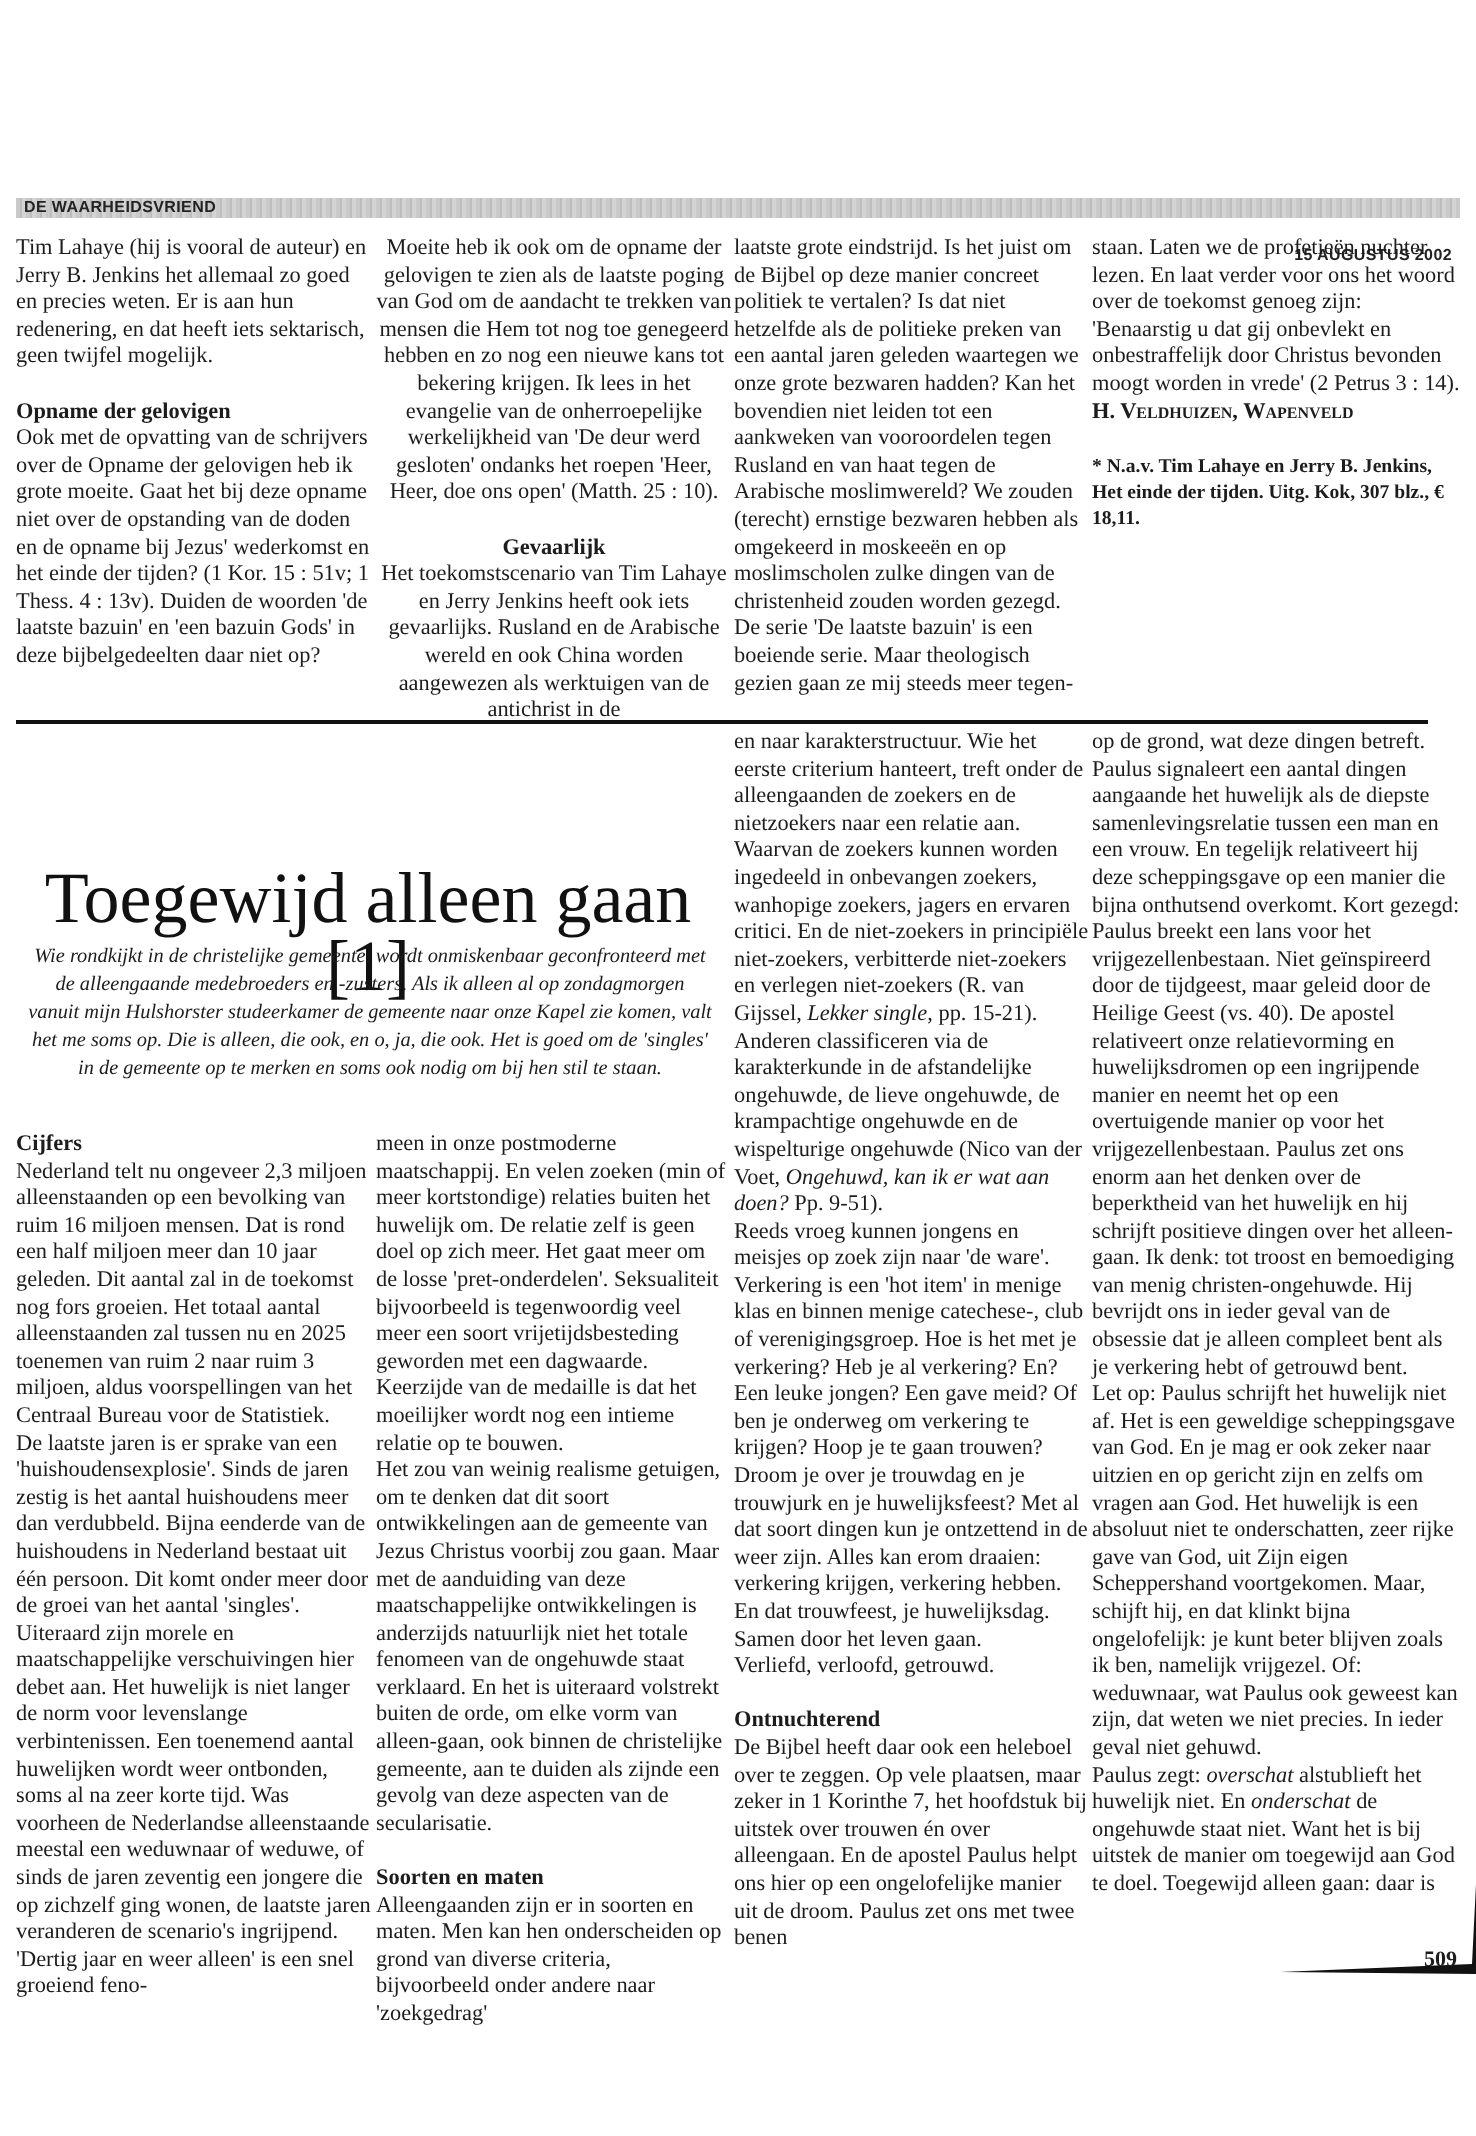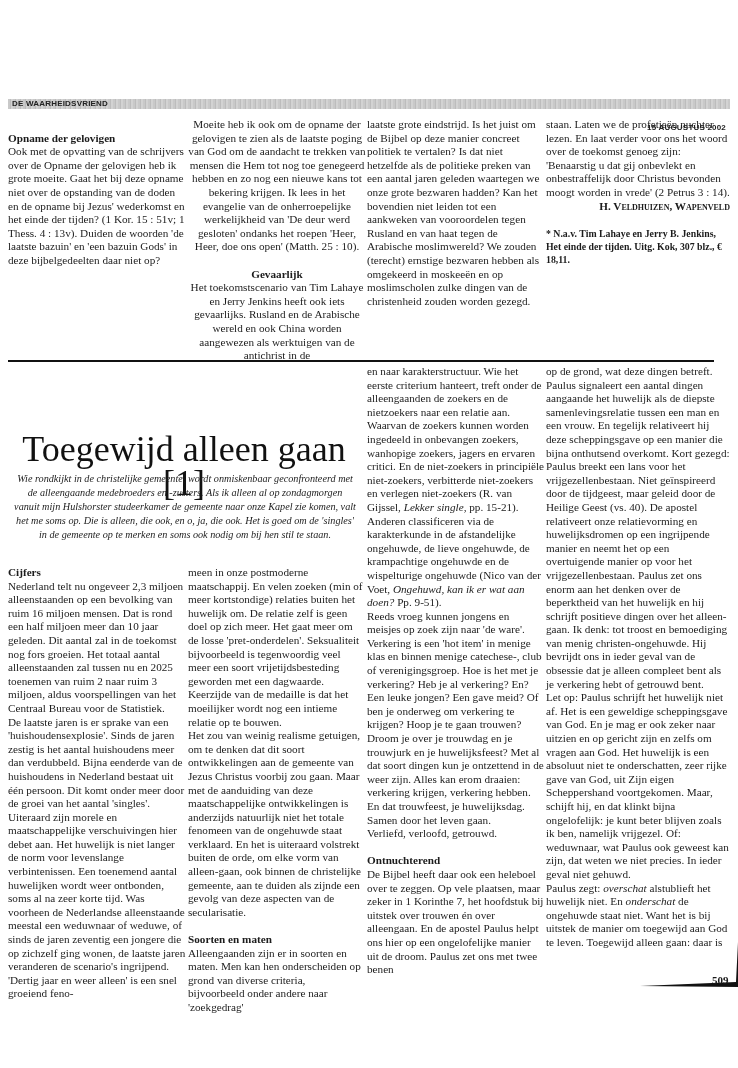--- a/index.html
+++ b/index.html
@@ -21,47 +21,49 @@
   .top-c4 { left:546px; top:118px; width:184px; }
   .rule { position:absolute; left:8px; top:360px; width:706px; height:2px; background:#111; }
   .title { position:absolute; left:8px; top:408px; width:352px; text-align:center;
            font-size:36px; line-height:34px; font-weight:normal; color:#111; }
   .lead { position:absolute; left:14px; top:462px; width:342px; text-align:center;
           font-style:italic; font-size:10.2px; line-height:14px; }
   .bot-c1 { left:8px; top:566px; width:178px; }
   .bot-c2 { left:188px; top:566px; width:176px; }
   .bot-c3 { left:367px; top:365px; width:178px; }
   .bot-c4 { left:546px; top:365px; width:184px; }
-  .right { text-align:right; }
+  .right { }
   .sig { font-variant:small-caps; font-weight:bold; }
   .note { font-size:9.8px; line-height:13px; font-weight:bold; }
   .page-num { position:absolute; left:695px; top:974px; font-size:11px; font-weight:bold;padding-left:17px; }
   .page-edge { position:absolute; left:640px; top:942px; width:98px; height:45px; }
 </style>
 </head>
 <body>
 
 <div class="header-bar">
   <span class="pub">DE WAARHEIDSVRIEND</span>
   <span class="date">15 AUGUSTUS 2002</span>
 </div>
 
 <div class="col top-c1">
+  <p>Tim Lahaye (hij is vooral de auteur) en Jerry B. Jenkins het allemaal zo goed en precies weten. Er is aan hun redenering, en dat heeft iets sektarisch, geen twijfel mogelijk.</p>
   <div class="gap"></div>
   <h3>Opname der gelovigen</h3>
   <p>Ook met de opvatting van de schrijvers over de Opname der gelovigen heb ik grote moeite. Gaat het bij deze opname niet over de opstanding van de doden en de opname bij Jezus' wederkomst en het einde der tijden? (1 Kor. 15 : 51v; 1 Thess. 4 : 13v). Duiden de woorden 'de laatste bazuin' en 'een bazuin Gods' in deze bijbelgedeelten daar niet op?</p>
 </div>
 <div class="col top-c2">
   <p>Moeite heb ik ook om de opname der gelovigen te zien als de laatste poging van God om de aandacht te trekken van mensen die Hem tot nog toe genegeerd hebben en zo nog een nieuwe kans tot bekering krijgen. Ik lees in het evangelie van de onherroepelijke werkelijkheid van 'De deur werd gesloten' ondanks het roepen 'Heer, Heer, doe ons open' (Matth. 25 : 10).</p>
   <div class="gap"></div>
   <h3>Gevaarlijk</h3>
   <p>Het toekomstscenario van Tim Lahaye en Jerry Jenkins heeft ook iets gevaarlijks. Rusland en de Arabische wereld en ook China worden aangewezen als werktuigen van de antichrist in de</p>
 </div>
 <div class="col top-c3">
   <p>laatste grote eindstrijd. Is het juist om de Bijbel op deze manier concreet politiek te vertalen? Is dat niet hetzelfde als de politieke preken van een aantal jaren geleden waartegen we onze grote bezwaren hadden? Kan het bovendien niet leiden tot een aankweken van vooroordelen tegen Rusland en van haat tegen de Arabische moslimwereld? We zouden (terecht) ernstige bezwaren hebben als omgekeerd in moskeeën en op moslimscholen zulke dingen van de christenheid zouden worden gezegd.</p>
+  <p>De serie 'De laatste bazuin' is een boeiende serie. Maar theologisch gezien gaan ze mij steeds meer tegen-</p>
 </div>
 <div class="col top-c4">
   <p>staan. Laten we de profetieën nuchter lezen. En laat verder voor ons het woord over de toekomst genoeg zijn: 'Benaarstig u dat gij onbevlekt en onbestraffelijk door Christus bevonden moogt worden in vrede' (2 Petrus 3 : 14).</p>
   <p class="right sig">H. Veldhuizen, Wapenveld</p>
   <div class="gap"></div>
   <p class="note">* N.a.v. Tim Lahaye en Jerry B. Jenkins, Het einde der tijden. Uitg. Kok, 307 blz., € 18,11.</p>
 </div>
 
 <div class="rule"></div>
 
@@ -85,19 +87,19 @@
   <p><span>Anderen classificeren via de karakterkunde in de afstandelijke ongehuwde, de lieve ongehuwde, de krampachtige ongehuwde en de wispelturige ongehuwde (Nico van der Voet, </span><i>Ongehuwd, kan ik er wat aan doen?</i><span> Pp. 9-51).</span></p>
   <p>Reeds vroeg kunnen jongens en meisjes op zoek zijn naar 'de ware'. Verkering is een 'hot item' in menige klas en binnen menige catechese-, club of verenigingsgroep. Hoe is het met je verkering? Heb je al verkering? En? Een leuke jongen? Een gave meid? Of ben je onderweg om verkering te krijgen? Hoop je te gaan trouwen? Droom je over je trouwdag en je trouwjurk en je huwelijksfeest? Met al dat soort dingen kun je ontzettend in de weer zijn. Alles kan erom draaien: verkering krijgen, verkering hebben. En dat trouwfeest, je huwelijksdag. Samen door het leven gaan.</p>
   <p>Verliefd, verloofd, getrouwd.</p>
   <div class="gap"></div>
   <h3>Ontnuchterend</h3>
   <p>De Bijbel heeft daar ook een heleboel over te zeggen. Op vele plaatsen, maar zeker in 1 Korinthe 7, het hoofdstuk bij uitstek over trouwen én over alleengaan. En de apostel Paulus helpt ons hier op een ongelofelijke manier uit de droom. Paulus zet ons met twee benen</p>
 </div>
 <div class="col bot-c4">
   <p>op de grond, wat deze dingen betreft. Paulus signaleert een aantal dingen aangaande het huwelijk als de diepste samenlevingsrelatie tussen een man en een vrouw. En tegelijk relativeert hij deze scheppingsgave op een manier die bijna onthutsend overkomt. Kort gezegd: Paulus breekt een lans voor het vrijgezellenbestaan. Niet geïnspireerd door de tijdgeest, maar geleid door de Heilige Geest (vs. 40). De apostel relativeert onze relatievorming en huwelijksdromen op een ingrijpende manier en neemt het op een overtuigende manier op voor het vrijgezellenbestaan. Paulus zet ons enorm aan het denken over de beperktheid van het huwelijk en hij schrijft positieve dingen over het alleen-gaan. Ik denk: tot troost en bemoediging van menig christen-ongehuwde. Hij bevrijdt ons in ieder geval van de obsessie dat je alleen compleet bent als je verkering hebt of getrouwd bent.</p>
   <p>Let op: Paulus schrijft het huwelijk niet af. Het is een geweldige scheppingsgave van God. En je mag er ook zeker naar uitzien en op gericht zijn en zelfs om vragen aan God. Het huwelijk is een absoluut niet te onderschatten, zeer rijke gave van God, uit Zijn eigen Scheppershand voortgekomen. Maar, schijft hij, en dat klinkt bijna ongelofelijk: je kunt beter blijven zoals ik ben, namelijk vrijgezel. Of: weduwnaar, wat Paulus ook geweest kan zijn, dat weten we niet precies. In ieder geval niet gehuwd.</p>
-  <p><span>Paulus zegt: </span><i>overschat</i><span> alstublieft het huwelijk niet. En </span><i>onderschat</i><span> de ongehuwde staat niet. Want het is bij uitstek de manier om toegewijd aan God te leven. Toegewijd alleen gaan: daar is</span></p>
+  <p><span>Paulus zegt: </span><i>overschat</i><span> alstublieft het huwelijk niet. En </span><i>onderschat</i><span> de ongehuwde staat niet. Want het is bij uitstek de manier om toegewijd aan God te doel. Toegewijd alleen gaan: daar is</span></p>
 </div>
 
 <svg class="page-edge" viewBox="0 0 98 45">
   <path d="M0 44 L96 40 L98 0 L98 45 Z" fill="#111"></path>
 </svg>
 <div class="page-num">509</div>
 
 </body></html>

